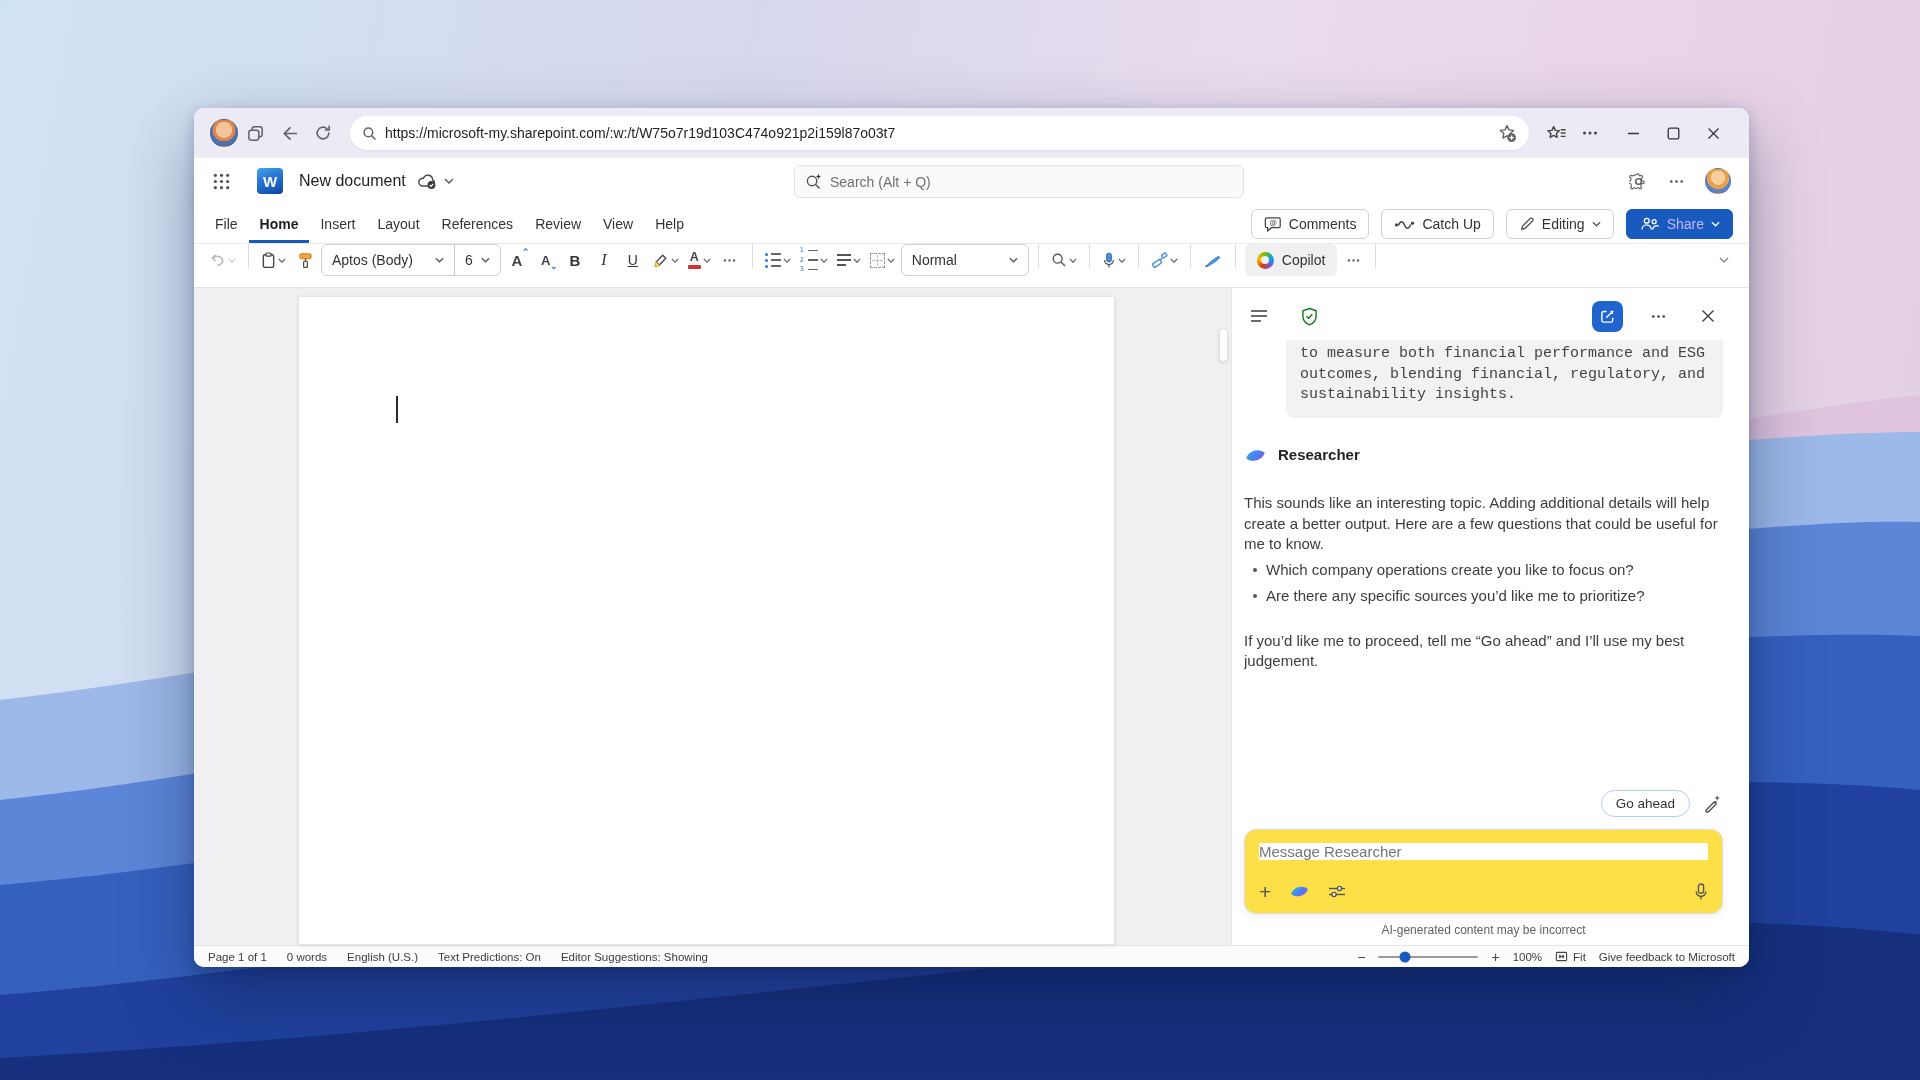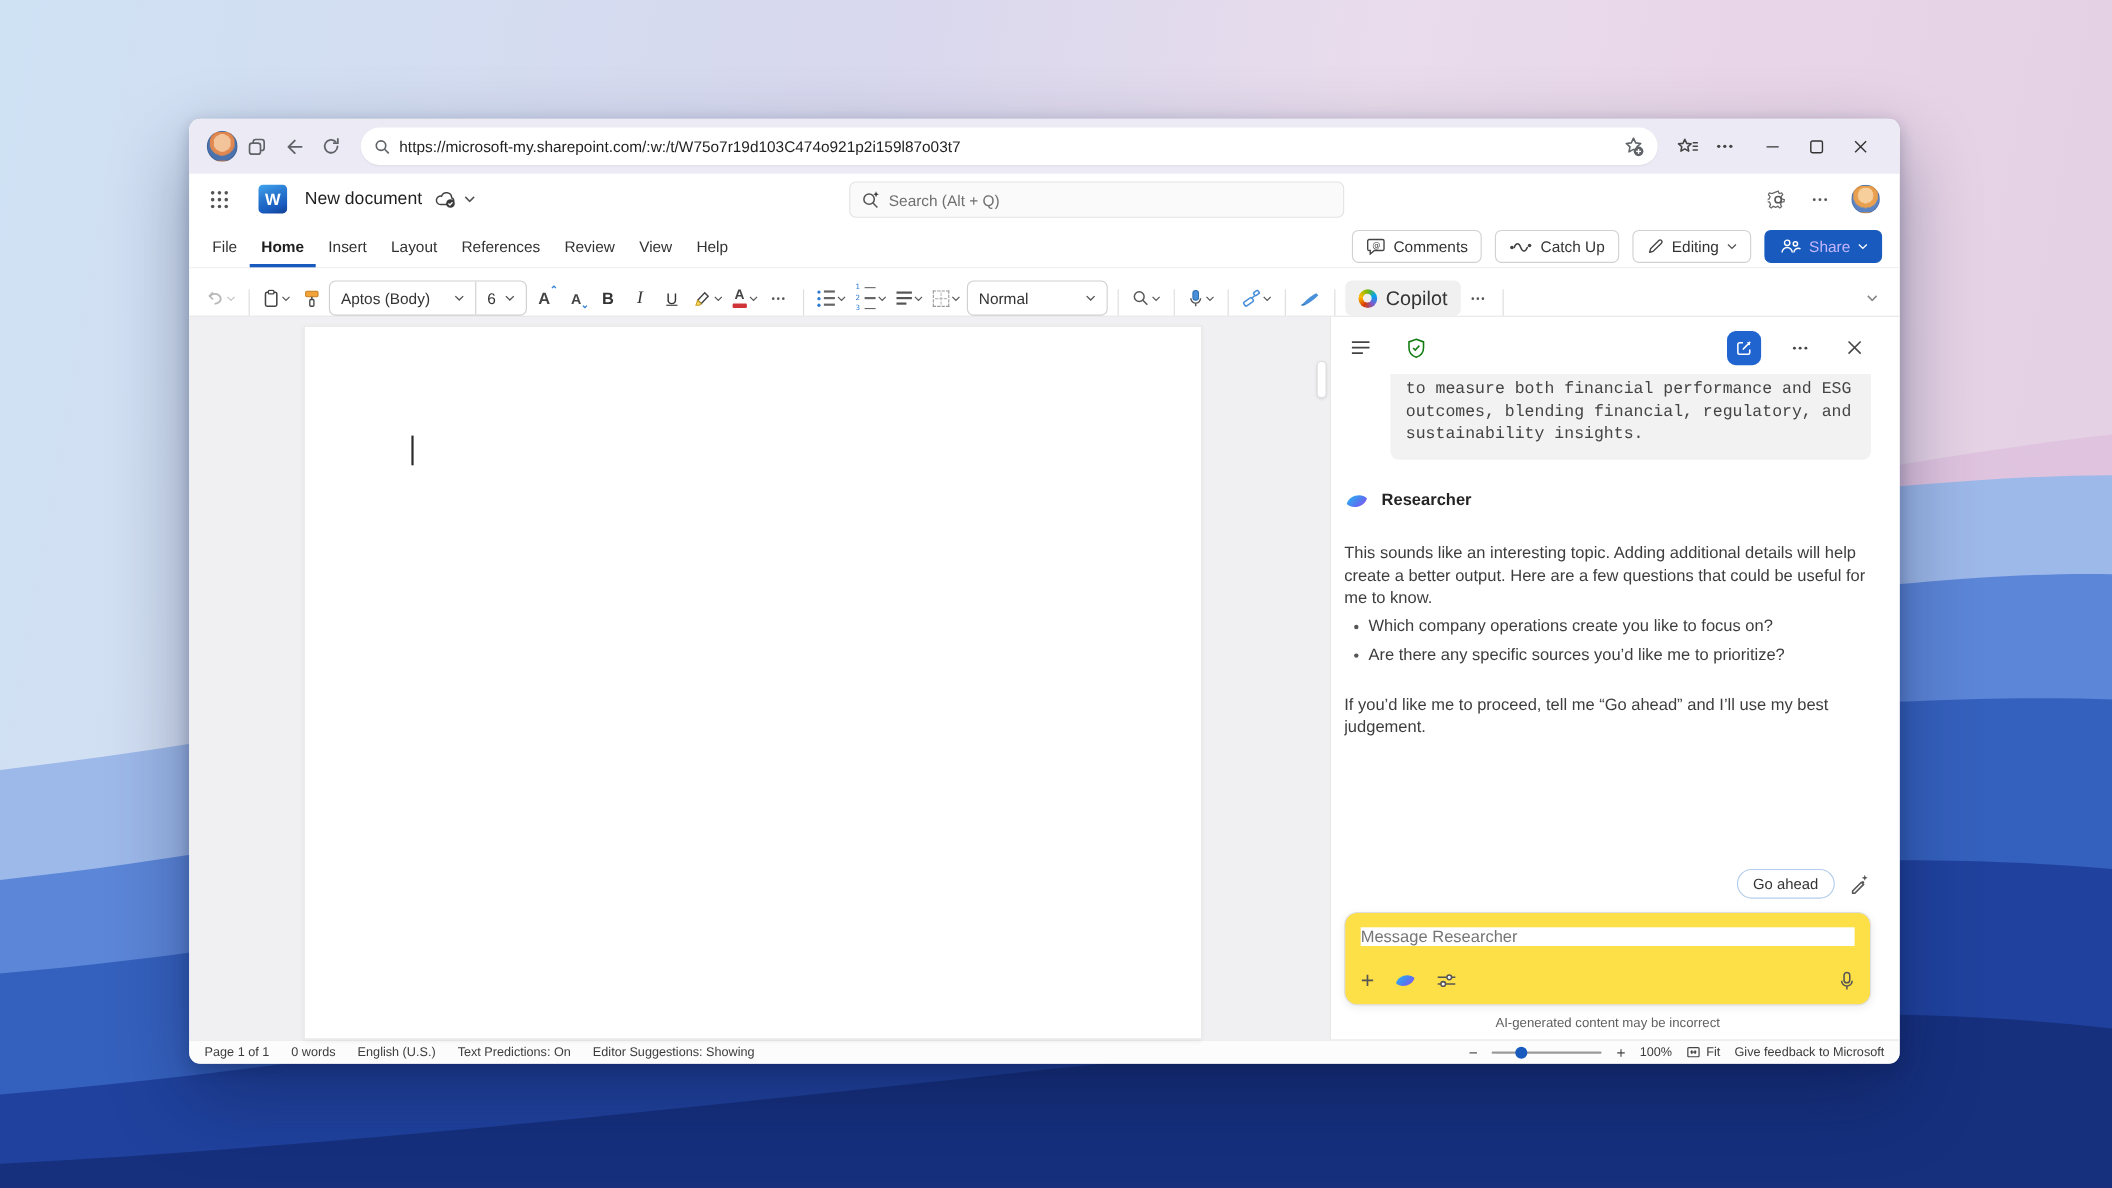--- a/index.html
+++ b/index.html
@@ -2,21 +2,21 @@
 <html><head>
 <meta charset="utf-8">
 <style>
   * { box-sizing: border-box; margin: 0; padding: 0; }
   html,body { width:1920px; height:1080px; overflow:hidden; font-family:"Liberation Sans",sans-serif; }
   #screen { position:relative; width:1920px; height:1080px; overflow:hidden;
     background:linear-gradient(100deg,#cfe2f4 0%,#d8d8ee 38%,#e9dcec 60%,#e8d5e7 78%,#e3cfe3 100%); }
   #wallpaper-svg { position:absolute; inset:0; }
 
   
-  #app-window { position:absolute; left:172px; top:108px; width:1555px; height:859px;
+  #app-window { position:absolute; left:194px; top:108px; width:1555px; height:859px;
     border-radius:10px; overflow:hidden; background:#fff;
     box-shadow:0 30px 70px rgba(10,20,60,.38), 0 4px 14px rgba(10,20,60,.22);
     display:flex; flex-direction:column; }
 
   
   .browser-bar { height:50px; background:#eceaf4; display:flex; align-items:center; padding:0 16px; flex:0 0 auto; }
   .avatar-sm { width:28px; height:28px; border-radius:50%; flex:0 0 auto;
     background:radial-gradient(circle at 50% 38%, #f3c49a 0 38%, #e0874f 39% 55%, #4a72ad 56%); border:1px solid rgba(0,0,0,.12); }
   .bicon { width:34px; height:34px; display:flex; align-items:center; justify-content:center; border-radius:6px; flex:0 0 auto; }
   .url-pill { flex:1; height:34px; margin:0 10px; background:#fff; border-radius:17px; display:flex; align-items:center;
@@ -43,28 +43,28 @@
   
   .ribbon-tabs { height:40px; background:#fff; display:flex; align-items:stretch; padding:0 10px; border-bottom:1px solid #ececec; flex:0 0 auto; }
   .tab { display:flex; align-items:center; padding:0 11px; font-size:14px; color:#333; border-bottom:3px solid transparent; padding-top:3px; cursor:default; }
   .tab.active { font-weight:700; color:#1d1d1d; border-bottom-color:var(--accent); }
   .tab-actions { margin-left:auto; display:flex; align-items:center; gap:12px; padding-right:6px; }
   .pill-btn { height:30px; border:1px solid #d1d1d1; border-radius:6px; background:#fff; display:flex; align-items:center;
     gap:7px; padding:0 12px; font-size:14px; color:#333; }
   .pill-btn.primary { background:var(--accent); border-color:var(--accent); color:#c4b5fd; }
 
   
-  .toolbar { height:44px; background:#fff; border-bottom:1px solid #e3e3e3; display:flex; align-items:flex-end; padding:0 12px; gap:3px; flex:0 0 auto; }
+  .toolbar { height:44px; background:#fff; border-bottom:1px solid #e3e3e3; display:flex; align-items:flex-start; padding:0 12px; gap:3px; flex:0 0 auto; }
   .tbtn { height:32px; min-width:26px; padding:0 3px; display:flex; align-items:center; justify-content:center; border-radius:4px; gap:2px; }
   .tsep { width:1px; height:24px; background:#dcdcdc; margin:0 6px; flex:0 0 auto; }
   .combo { height:32px; border:1px solid #cfcfcf; border-radius:6px; display:flex; align-items:center; overflow:hidden; }
   .combo .seg { display:flex; align-items:center; gap:8px; padding:0 10px; font-size:14px; color:#333; height:100%; }
   .combo .seg + .seg { border-left:1px solid #cfcfcf; }
   .style-box { width:128px; justify-content:space-between; }
-  .copilot-pill { height:32px; background:#f0f0f0; border-radius:6px; display:flex; align-items:center; gap:8px; padding:0 12px; font-size:18px; color:#333; }
+  .copilot-pill { height:32px; background:#f0f0f0; border-radius:6px; display:flex; align-items:center; gap:8px; padding:0 12px; font-size:14px; color:#333; }
   .copilot-logo { width:17px; height:17px; border-radius:50%; position:relative;
     background:conic-gradient(from 210deg,#d83b01,#ffb900,#7fba00,#00a4ef,#7b5bd2,#d83b01); }
   .copilot-logo::after { content:""; position:absolute; inset:4.5px; background:#f0f0f0; border-radius:50%; }
   .glyphA { font-size:15px; color:#444; font-weight:600; position:relative; line-height:1; }
   .glyphA .mark { position:absolute; top:-5px; right:-7px; color:#2b7cd3; font-size:9px; font-weight:700; }
   .fmt-b { font-weight:800; font-size:15px; color:#333; }
   .fmt-i { font-style:italic; font-family:"Liberation Serif",serif; font-size:16px; color:#333; }
   .fmt-u { font-size:14px; text-decoration:underline; color:#333; }
   .fontcolor { display:flex; flex-direction:column; align-items:center; line-height:1; }
   .fontcolor .a { font-size:12.5px; font-weight:700; color:#444; }

